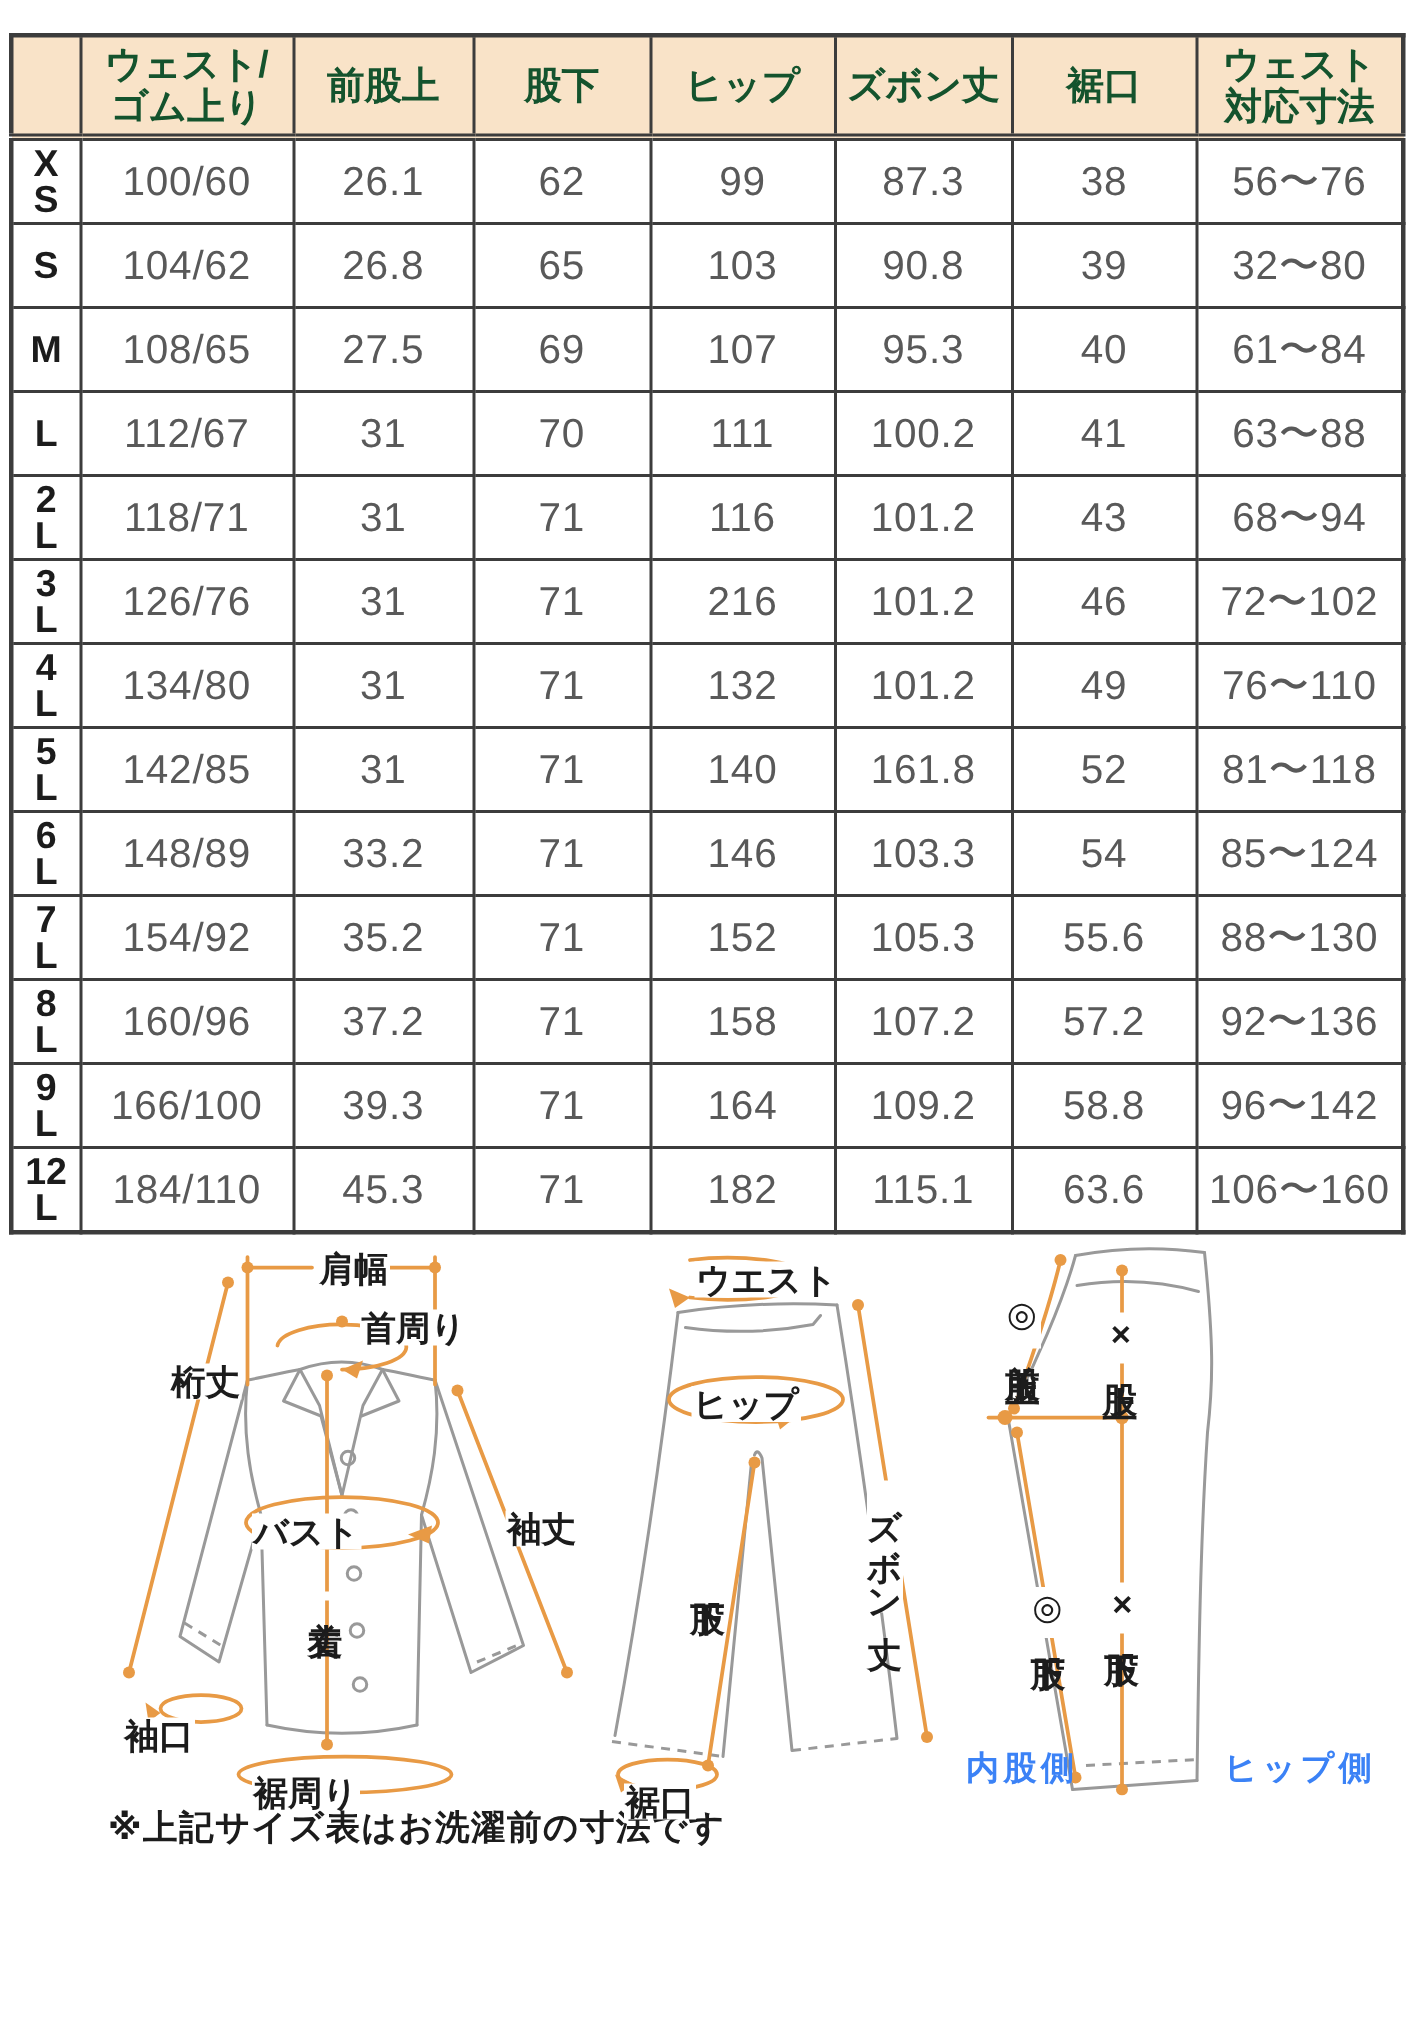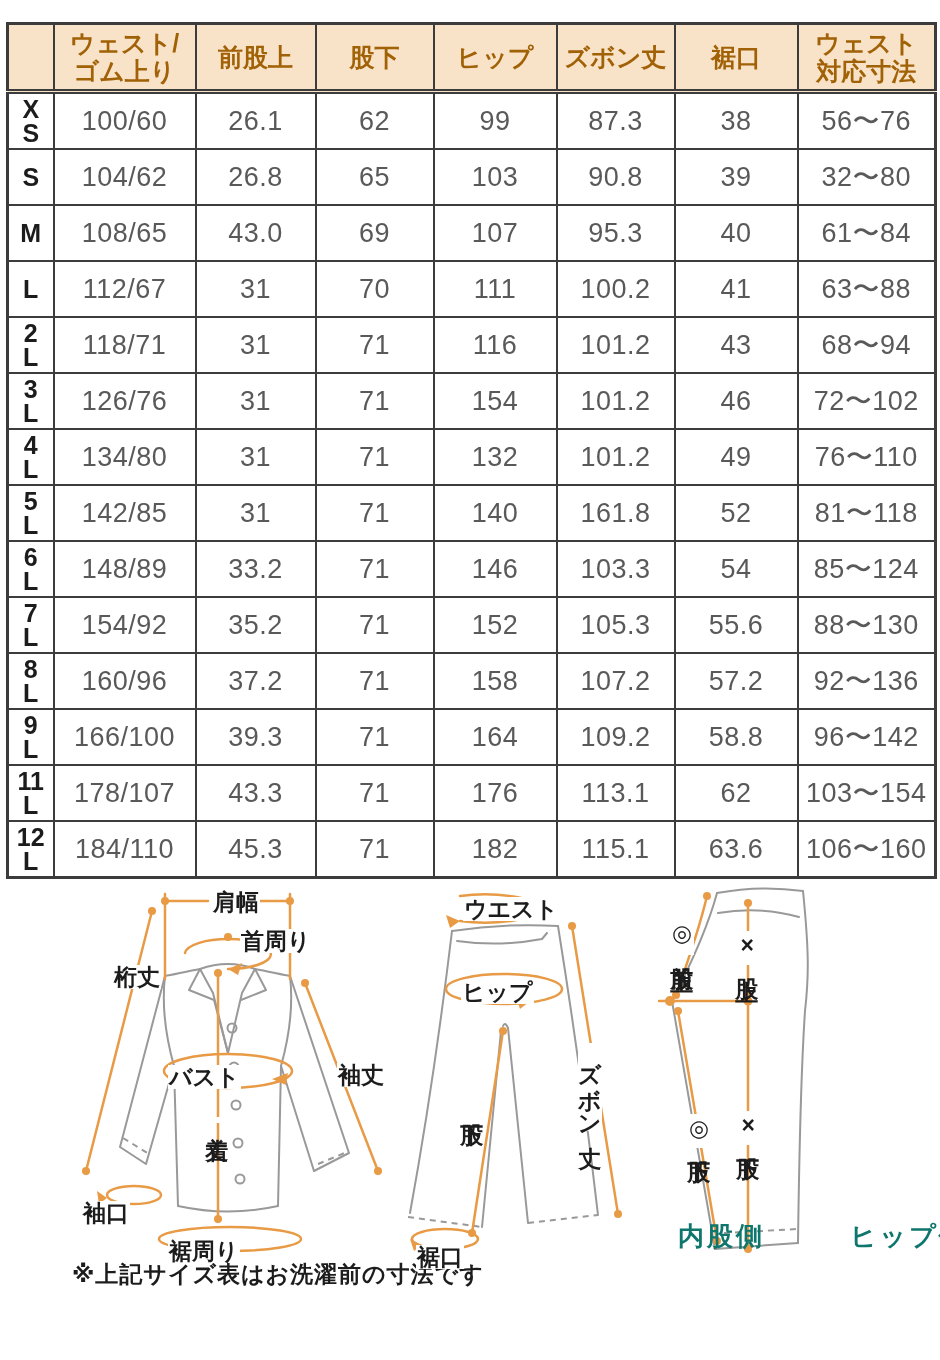--- a/index.html
+++ b/index.html
@@ -14,21 +14,21 @@
     width:928px;margin:22px 0 0 6px;
     border:3px solid #3c3c3c;
   }
   .size-table th,.size-table td{
     border:2px solid #3c3c3c;
     text-align:center;vertical-align:middle;
     white-space:pre-line;
     padding:0;
   }
   .size-table thead th{
-    background:#f9e3c8;color:#a16207;
+    background:#f9e3c8;color:#14532d;
     font-size:25px;font-weight:bold;line-height:1.12;
     height:64px;
     border-bottom:5px double #3c3c3c;
   }
   .size-table tbody th{
     color:#1c1c1c;font-size:25px;font-weight:bold;line-height:0.98;
     height:54px;background:#fff;
   }
   .size-table tbody td{
     color:#595959;font-size:27px;font-weight:normal;
@@ -40,21 +40,21 @@
   .dlabel{
     position:absolute;font-weight:bold;color:#1c1c1c;
     font-size:23px;line-height:1.05;background:#fff;
     padding:0 1px;white-space:nowrap;
   }
   .dlabel.vert{
     writing-mode:vertical-rl;text-orientation:upright;
     letter-spacing:2px;padding:1px 0;
   }
   .dlabel.side{
-    color:#0f766e;font-size:26px;background:transparent;letter-spacing:3px;margin-left:34px;
+    color:#3b82f6;font-size:22px;background:transparent;letter-spacing:3px;
   }
   
   .footnote{
     margin:6px 0 0 72px;font-size:23px;font-weight:bold;color:#1c1c1c;
     letter-spacing:1px;
   }
   
   .garment{fill:none;stroke:#999;stroke-width:2;stroke-linejoin:round;stroke-linecap:round;}
   .garment-dash{fill:none;stroke:#999;stroke-width:2;stroke-dasharray:6 5;}
   .meas{fill:none;stroke:#e89a45;stroke-width:2.5;stroke-linecap:round;}
@@ -107,21 +107,21 @@
       <td>26.8</td>
       <td>65</td>
       <td>103</td>
       <td>90.8</td>
       <td>39</td>
       <td>32〜80</td>
     </tr>
     <tr>
       <th>M</th>
       <td>108/65</td>
-      <td>43.0</td>
+      <td>27.5</td>
       <td>69</td>
       <td>107</td>
       <td>95.3</td>
       <td>40</td>
       <td>61〜84</td>
     </tr>
     <tr>
       <th>L</th>
       <td>112/67</td>
       <td>31</td>
@@ -141,21 +141,21 @@
       <td>101.2</td>
       <td>43</td>
       <td>68〜94</td>
     </tr>
     <tr>
       <th>3
 L</th>
       <td>126/76</td>
       <td>31</td>
       <td>71</td>
-      <td>154</td>
+      <td>216</td>
       <td>101.2</td>
       <td>46</td>
       <td>72〜102</td>
     </tr>
     <tr>
       <th>4
 L</th>
       <td>134/80</td>
       <td>31</td>
       <td>71</td>
@@ -211,31 +211,20 @@
     <tr>
       <th>9
 L</th>
       <td>166/100</td>
       <td>39.3</td>
       <td>71</td>
       <td>164</td>
       <td>109.2</td>
       <td>58.8</td>
       <td>96〜142</td>
-    </tr>
-    <tr>
-      <th>11
-L</th>
-      <td>178/107</td>
-      <td>43.3</td>
-      <td>71</td>
-      <td>176</td>
-      <td>113.1</td>
-      <td>62</td>
-      <td>103〜154</td>
     </tr>
     <tr>
       <th>12
 L</th>
       <td>184/110</td>
       <td>45.3</td>
       <td>71</td>
       <td>182</td>
       <td>115.1</td>
       <td>63.6</td>

